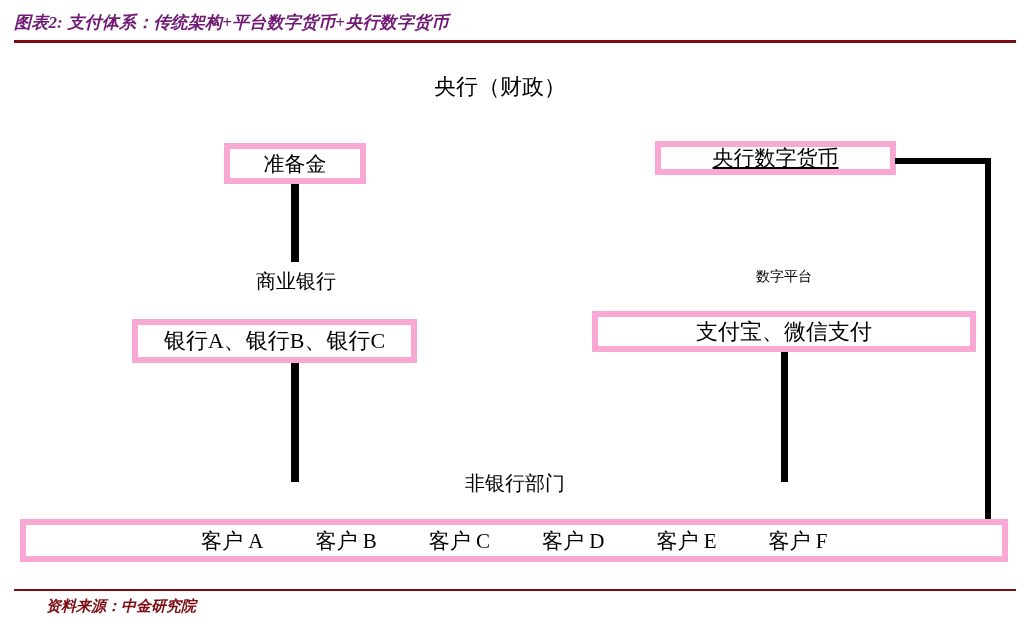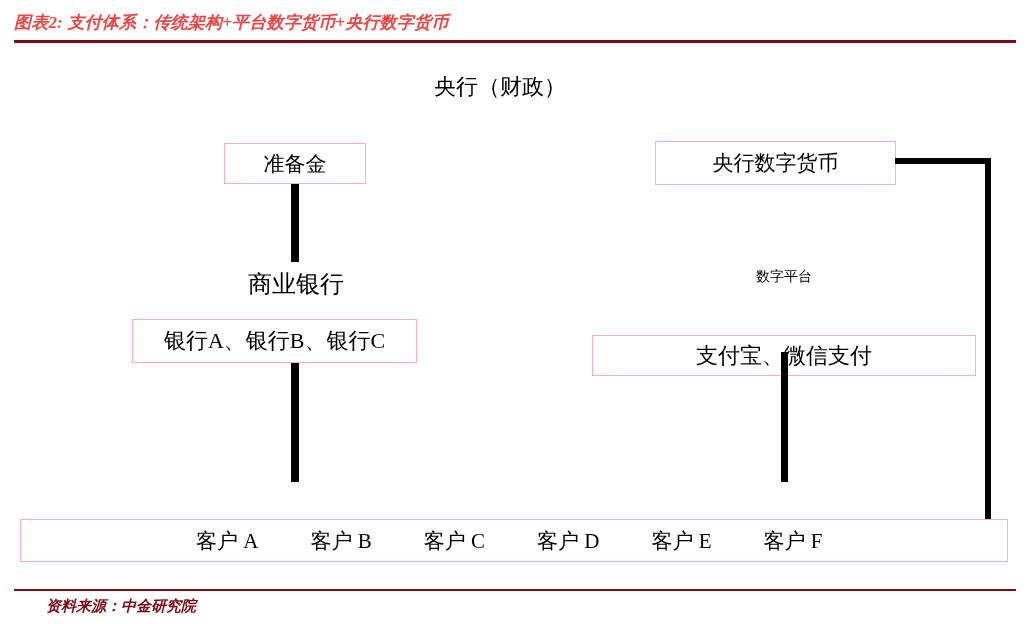--- a/index.html
+++ b/index.html
@@ -21,21 +21,21 @@
 
   
   .chart-title {
     position: absolute;
     left: 14px;
     top: 11px;
     font-family: "Liberation Serif", "DejaVu Serif", serif;
     font-size: 17px;
     font-weight: bold;
     font-style: italic;
-    color: #ef4444;
+    color: #701a75;
     white-space: nowrap;
     letter-spacing: 0.2px;
   }
   .rule {
     position: absolute;
     left: 14px;
     width: 1002px;
     background: #7b0d12;
   }
   .rule-top { top: 40px; height: 3px; }
@@ -51,21 +51,21 @@
     font-weight: bold;
     color: #7b0d12;
     white-space: nowrap;
     margin-left: 32px;
   }
 
   
   .node-box {
     position: absolute;
     box-sizing: border-box;
-    border: 1px solid #f9a8d4;
+    border: 6px solid #f9a8d4;
     background: #ffffff;
     display: flex;
     align-items: center;
     justify-content: center;
     font-family: "Liberation Serif", "DejaVu Serif", serif;
     color: #000000;
     white-space: nowrap;
   }
   .plain-label {
     position: absolute;
@@ -90,28 +90,29 @@
     left: 224px;
     top: 143px;
     width: 142px;
     height: 41px;
     font-size: 21px;
   }
   .box-cbdc {
     left: 655px;
     top: 141px;
     width: 241px;
-    height: 44px;
+    height: 34px;
     font-size: 21px;
+    text-decoration: underline;
   }
   .label-commercial-banks {
     left: 176px;
     top: 268px;
     width: 240px;
-    font-size: 24px;
+    font-size: 20px;
     text-align: center;
   }
   .label-digital-platform {
     left: 664px;
     top: 268px;
     width: 240px;
     font-size: 14px;
   }
   .box-banks {
     left: 132px;
@@ -119,21 +120,20 @@
     width: 285px;
     height: 44px;
     font-size: 22px;
   }
   .box-platforms {
     left: 592px;
     top: 311px;
     width: 384px;
     height: 41px;
     font-size: 22px;
-    margin-top: 24px;
   }
   .label-nonbank {
     left: 340px;
     top: 470px;
     width: 350px;
     font-size: 20px;
   }
   .box-customers {
     left: 20px;
     top: 519px;
@@ -178,20 +178,21 @@
 
   <div class="plain-label label-commercial-banks">商业银行</div>
   <div class="plain-label label-digital-platform">数字平台</div>
 
   <div class="node-box box-banks">银行A、银行B、银行C</div>
   <div class="node-box box-platforms">支付宝、微信支付</div>
 
   <div class="connector conn-banks-down"></div>
   <div class="connector conn-platform-down"></div>
 
+  <div class="plain-label label-nonbank">非银行部门</div>
 
   <div class="node-box box-customers">
     <div class="customers-row">
       <span class="customer-item">客户 A</span>
       <span class="customer-item">客户 B</span>
       <span class="customer-item">客户 C</span>
       <span class="customer-item">客户 D</span>
       <span class="customer-item">客户 E</span>
       <span class="customer-item">客户 F</span>
     </div>

